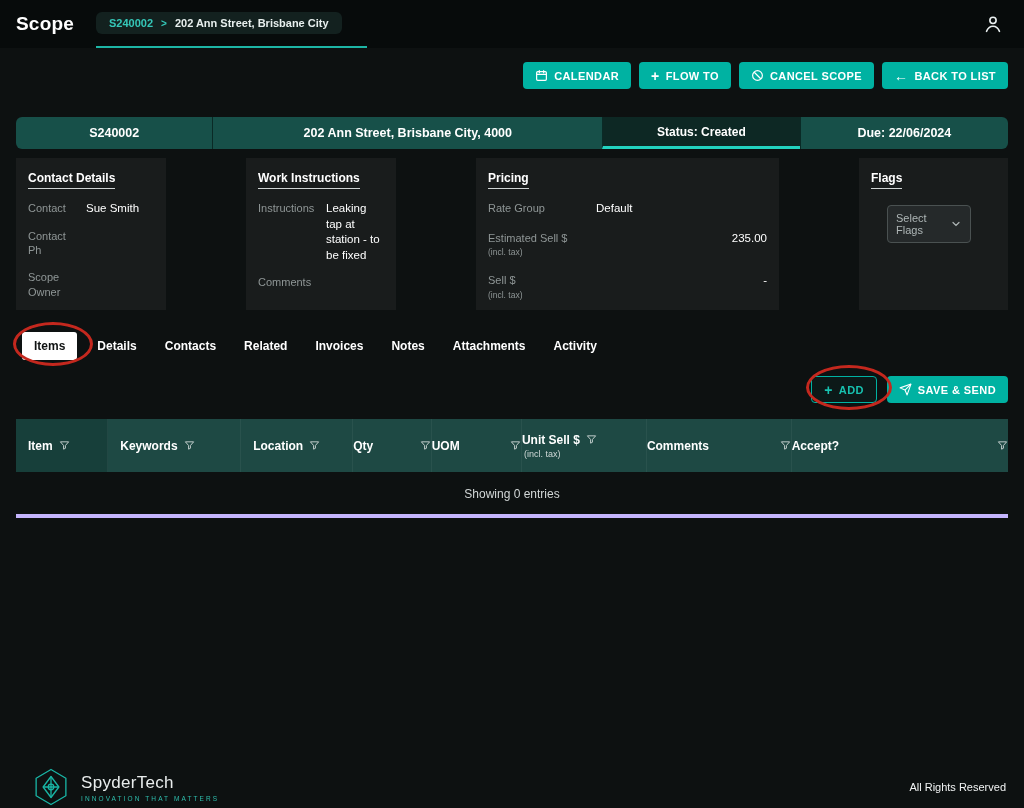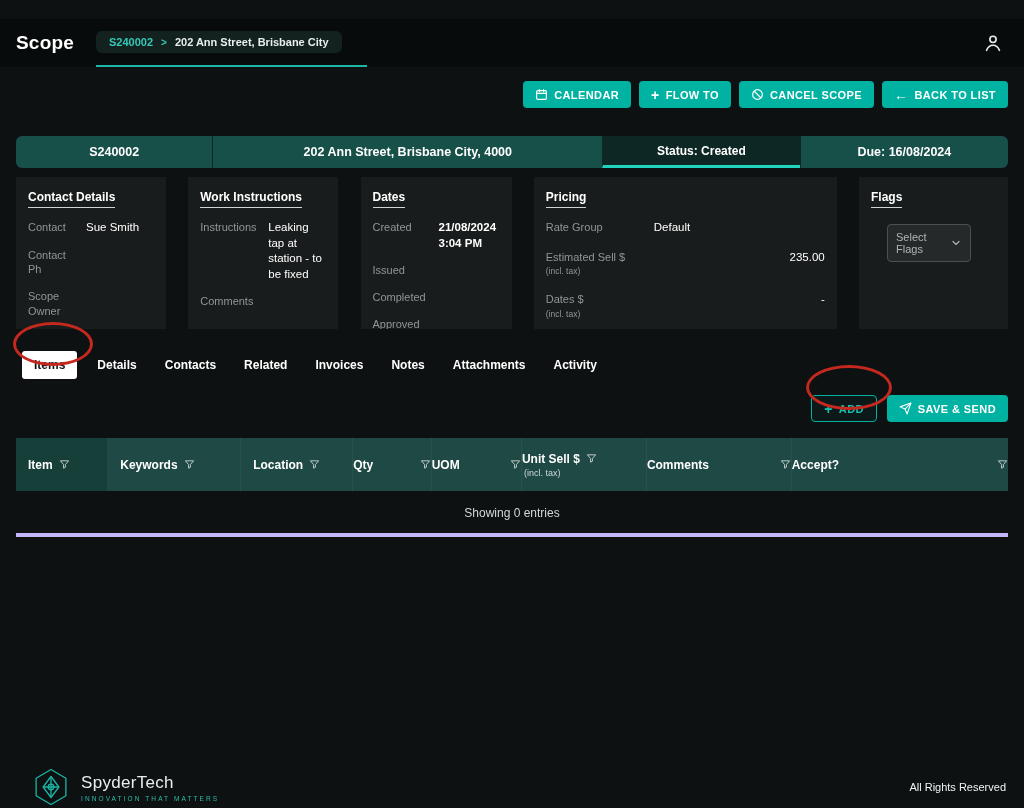--- a/index.html
+++ b/index.html
@@ -8,21 +8,21 @@
     background:#0d1111;
     color:#fff;
     font-family:"Liberation Sans", sans-serif;
     position:relative;
     overflow:hidden;
   }
 
   
   .topbar {
     height:48px; background:#070b0b;
-    display:flex; align-items:stretch; padding:0 16px; gap:22px;margin-top:19px;
+    display:flex; align-items:stretch; padding:0 16px; gap:22px;
   }
   .topbar-title { font-size:19px; font-weight:bold; align-self:center; letter-spacing:.2px; }
   .crumb-wrap {
     display:flex; align-items:center; width:271px;
     border-bottom:2px solid #1db5a5;
   }
   .crumb-chip {
     background:#13211f; border-radius:6px; padding:5px 13px;
     display:flex; align-items:center; gap:8px; font-size:11px; font-weight:bold;
   }
@@ -161,21 +161,21 @@
   <button class="btn btn-teal">
     <span class="glyph">←</span>
     <span>BACK TO LIST</span>
   </button>
 </div>
 
 <div class="summary">
   <div class="seg seg-id">S240002</div>
   <div class="seg seg-addr">202 Ann Street, Brisbane City, 4000</div>
   <div class="seg seg-status">Status: Created</div>
-  <div class="seg seg-due">Due: 16/08/2024</div>
+  <div class="seg seg-due">Due: 22/06/2024</div>
 </div>
 
 <div class="cards">
 
   <div class="card card-contact">
     <div class="card-title">Contact Details</div>
     <div class="frow">
         <span class="flabel">Contact</span>
         <span class="fvalue">Sue Smith</span>
       </div>
@@ -195,52 +195,33 @@
     <div class="frow">
         <span class="flabel">Instructions</span>
         <span class="fvalue">Leaking tap at station - to be fixed</span>
       </div>
     <div class="frow">
         <span class="flabel">Comments</span>
         <span class="fvalue"></span>
       </div>
   </div>
 
-  <div class="card card-dates">
-    <div class="card-title">Dates</div>
-    <div class="frow">
-        <span class="flabel">Created</span>
-        <span class="fvalue" style="font-weight:bold">21/08/2024 3:04 PM</span>
-      </div>
-    <div class="frow">
-        <span class="flabel">Issued</span>
-        <span class="fvalue"></span>
-      </div>
-    <div class="frow">
-        <span class="flabel">Completed</span>
-        <span class="fvalue"></span>
-      </div>
-    <div class="frow">
-        <span class="flabel">Approved</span>
-        <span class="fvalue"></span>
-      </div>
-  </div>
 
   <div class="card card-pricing">
     <div class="card-title">Pricing</div>
     <div class="prow">
       <span class="flabel">Rate Group</span>
       <span class="fvalue">Default</span>
     </div>
     <div class="prow">
       <span class="flabel"><span>Estimated Sell $</span><span class="pnote">(incl. tax)</span></span>
       <span class="fvalue pval-right">235.00</span>
     </div>
     <div class="prow">
-      <span class="flabel"><span>Dates $</span><span class="pnote">(incl. tax)</span></span>
+      <span class="flabel"><span>Sell $</span><span class="pnote">(incl. tax)</span></span>
       <span class="fvalue pval-right">-</span>
     </div>
   </div>
 
   <div class="card card-flags">
     <div class="card-title">Flags</div>
     <div class="flags-select">
       <span>Select Flags</span>
       <span>
         <svg viewBox="0 0 24 24" width="12" height="12" fill="none" stroke="#aeb6b6" stroke-width="2.4" stroke-linecap="round">

